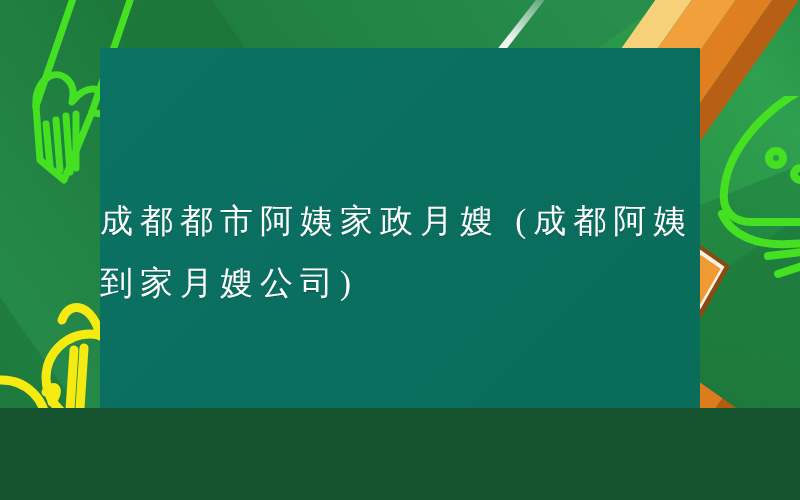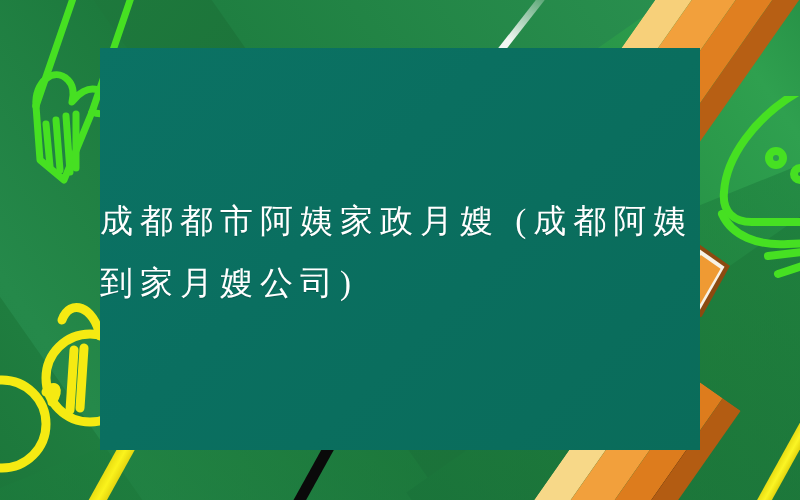--- a/index.html
+++ b/index.html
@@ -3,21 +3,21 @@
 <meta charset="utf-8">
 <style>
   html, body {
     margin: 0;
     padding: 0;
     background: #14532d;
   }
   .stage {
     position: relative;
     width: 800px;
-    height: 500px;
+    height: 408px;
     overflow: hidden;
     font-family: "Liberation Sans", sans-serif;
     background: #1d7a3e;
   }
 
   
   .bg-base {
     position: absolute;
     inset: 0;
     background: linear-gradient(135deg, #1e7a3d 0%, #1b7038 45%, #19693a 100%);

